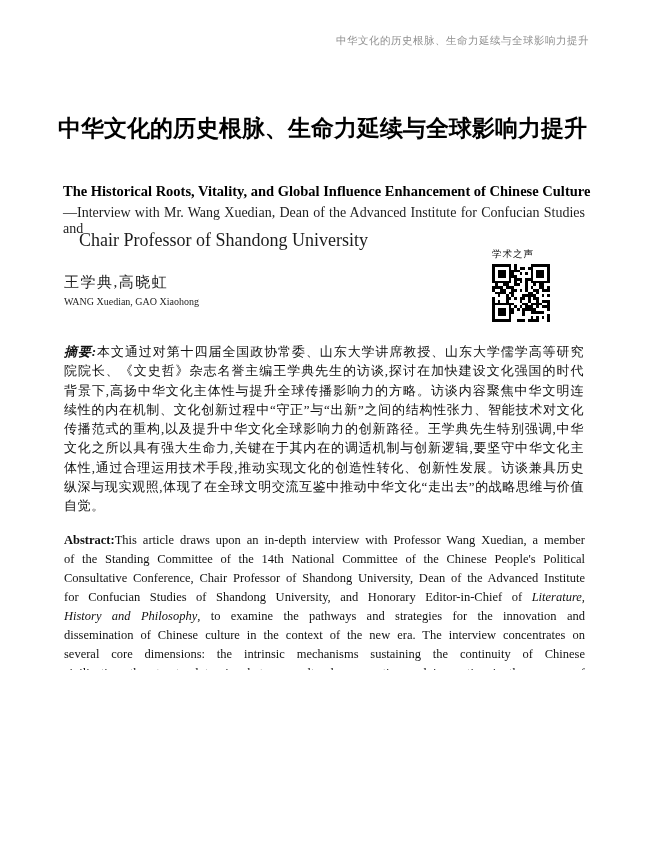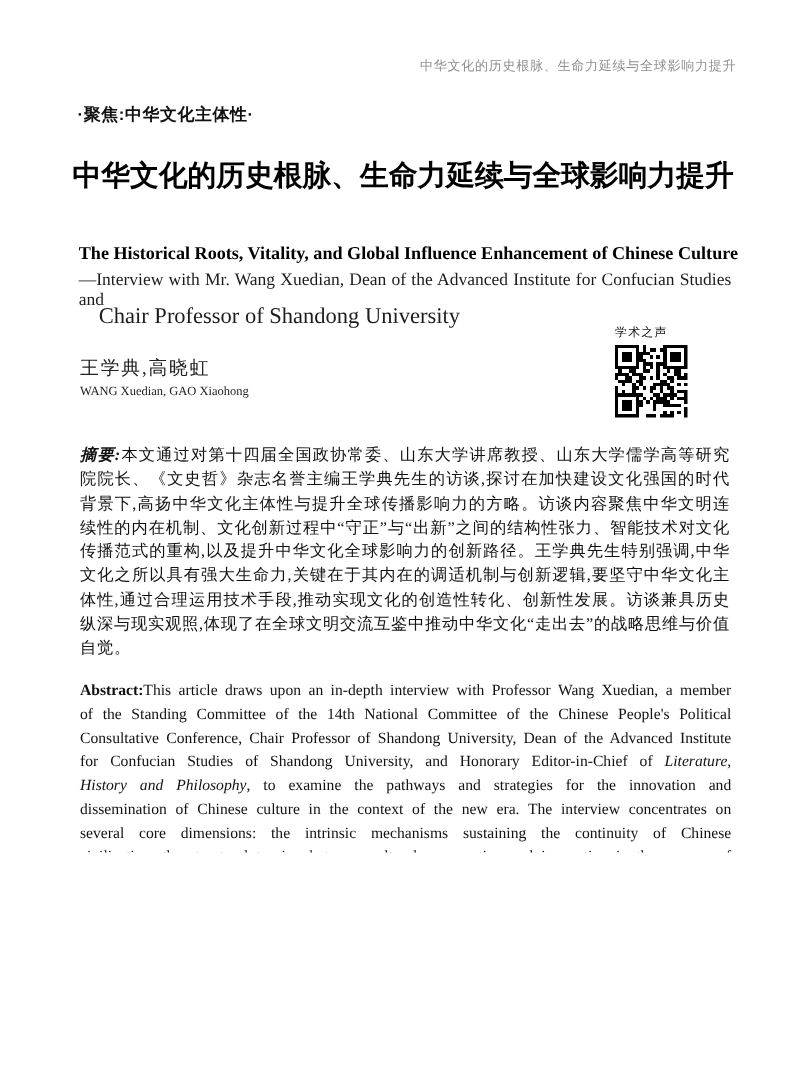--- a/index.html
+++ b/index.html
@@ -1,17 +1,17 @@
 <!DOCTYPE html>
 <html><head>
 <meta charset="utf-8">
 <style>
   html,body { margin:0; padding:0; background:#ffffff; }
   .page {
-    position:relative; width:645px; height:666px; margin:16px auto;
+    position:relative; width:645px; height:666px; margin:4px auto;
     background:#ffffff; overflow:hidden;
     font-family:"Liberation Serif", serif; color:#1c1c1c;
     -webkit-font-smoothing:antialiased;
   }
   .abs { position:absolute; }
   .running-head {
     top:30px; right:56px;
     font-family:"Liberation Sans", sans-serif;
     font-size:10.5px; color:#8f8f8f; letter-spacing:0.5px;
   }
@@ -62,21 +62,20 @@
   .abstract-en i { font-style:italic; }
   .page-num { top:830px; left:571px; font-size:12.5px; color:#222; }
 </style>
 </head>
 <body>
 
 <div class="page">
 
   <div class="abs running-head">中华文化的历史根脉、生命力延续与全球影响力提升</div>
 
-  <div class="abs focus-label">·聚焦:中华文化主体性·</div>
 
   <h1 class="abs title-zh" style="margin:0;">中华文化的历史根脉、生命力延续与全球影响力提升</h1>
 
 
   <div class="abs subtitle-en-1">—Interview with Mr. Wang Xuedian, Dean of the Advanced Institute for Confucian Studies and</div>
 
   <div class="abs title-en">
     <span>The Historical Roots, Vitality, and Global Influence Enhancement of Chinese Culture</span>
   </div>
 

